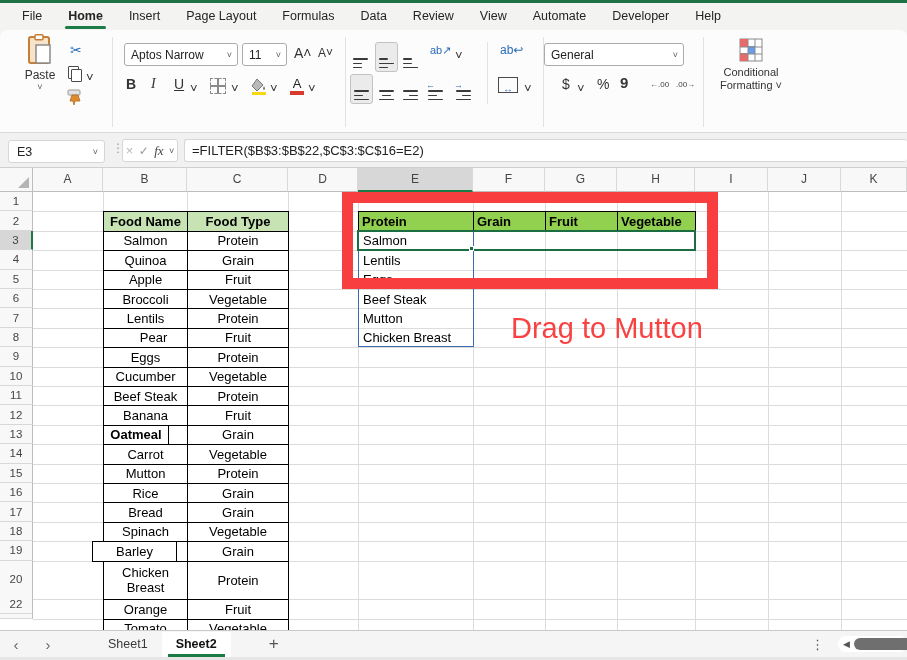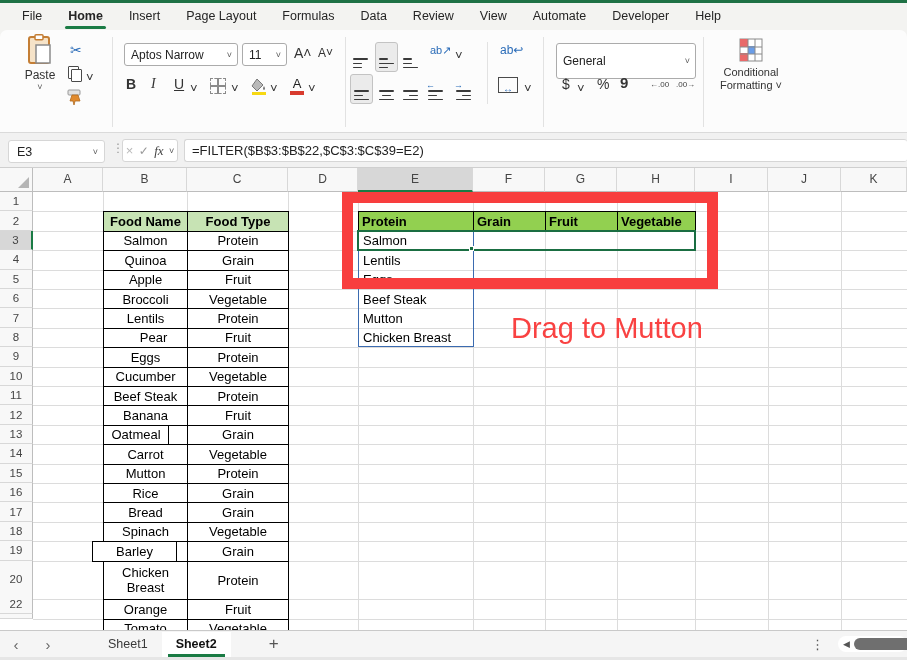--- a/index.html
+++ b/index.html
@@ -190,21 +190,21 @@
           <b class="b60"></b>
           <b class="b100"></b>
         </span><span class="blue" style="font-size:9px;position:absolute;left:-2px;top:2px">→</span></div>
     <div class="gsep" style="left:487px;top:12px;height:62px"></div>
     <div class="ricon blue" style="left:500px;top:13px;font-size:12px">ab↩</div>
     <div class="abs" style="left:498px;top:47px;width:20px;height:16px;border:1.4px solid #4a4a4a;text-align:center"><span class="blue" style="font-size:10px;line-height:13px">↔</span></div>
     <div class="ricon chev" style="left:524px;top:51px">˅</div>
     <div class="glabel" style="left:385px;width:120px">Alignment</div>
     <div class="launcher" style="left:527px">↘</div>
 
-    <div class="combo" style="left:556px;top:13px;width:140px;height:36px">
+    <div class="combo" style="left:544px;top:13px;width:140px;height:23px">
       <span>General</span>
         <span class="chev">˅</span>
     </div>
     <div class="ricon" style="left:562px;top:46px;font-size:14px">$</div>
     <div class="ricon chev" style="left:577px;top:51px">˅</div>
     <div class="ricon" style="left:597px;top:46px;font-size:14px">%</div>
     <div class="ricon" style="left:620px;top:44px;font-size:15px;font-weight:700">9</div>
     <div class="ricon mini" style="left:650px;top:50px">←.00</div>
     <div class="ricon mini" style="left:676px;top:50px">.00→</div>
     <div class="glabel" style="left:565px;width:120px">Number</div>
@@ -229,21 +229,21 @@
       <span class="chev" style="margin-left:auto;margin-right:6px">˅</span>
     </div>
     <span class="abs" style="left:112px;top:8px;color:#9a9a9a;font-size:12px">⋮</span>
     <div class="fbox" style="left:122px;top:6px;width:56px;height:23px;justify-content:space-around">
       <span style="color:#b8b8b8;font-size:13px">×</span>
       <span style="color:#9a9a9a;font-size:12px">✓</span>
       <span style="font-style:italic;font-family:'Liberation Serif',serif;color:#444;font-size:13px">fx</span>
       <span class="chev">˅</span>
     </div>
     <div class="fbox" style="left:184px;top:6px;right:0;height:23px;padding-left:7px;border-right:none;font-size:13px">
-      <span>=FILTER($B$3:$B$22,$C$3:$C$39=E2)</span>
+      <span>=FILTER($B$3:$B$22,$C$3:$C$16=E2)</span>
     </div>
   </div>
 
   <div id="sheet" class="abs">
       <div class="vline" style="left: 103px; top: 24px; height: 438px; transform: translateX(0px);"></div>
       <div class="vline" style="left: 187px; top: 24px; height: 438px; transform: translateX(0px);"></div>
       <div class="vline" style="left: 288px; top: 24px; height: 438px; transform: translateX(0px);"></div>
       <div class="vline" style="left: 358px; top: 24px; height: 438px; transform: translateX(0px);"></div>
       <div class="vline" style="left: 473px; top: 24px; height: 438px; transform: translateX(0px);"></div>
       <div class="vline" style="left: 545px; top: 24px; height: 438px; transform: translateX(0px);"></div>
@@ -321,21 +321,21 @@
       <div class="tcell" style="left: 103px; top: 159.8px; width: 85px; height: 20.4px; padding-left: 16px;">Pear</div>
       <div class="tcell" style="left: 187px; top: 159.8px; width: 102px; height: 20.4px;">Fruit</div>
       <div class="tcell" style="left: 103px; top: 179.2px; width: 85px; height: 20.4px;">Eggs</div>
       <div class="tcell" style="left: 187px; top: 179.2px; width: 102px; height: 20.4px;">Protein</div>
       <div class="tcell" style="left: 103px; top: 198.6px; width: 85px; height: 20.4px;">Cucumber</div>
       <div class="tcell" style="left: 187px; top: 198.6px; width: 102px; height: 20.4px;">Vegetable</div>
       <div class="tcell" style="left: 103px; top: 218px; width: 85px; height: 20.4px;">Beef Steak</div>
       <div class="tcell" style="left: 187px; top: 218px; width: 102px; height: 20.4px;">Protein</div>
       <div class="tcell" style="left: 103px; top: 237.4px; width: 85px; height: 20.4px;">Banana</div>
       <div class="tcell" style="left: 187px; top: 237.4px; width: 102px; height: 20.4px;">Fruit</div>
-      <div class="tcell" style="left: 103px; top: 256.8px; width: 66px; height: 20.4px;">Oatmeal</div>
+      <div class="tcell" style="left: 103px; top: 256.8px; width: 66px; height: 20.4px; font-weight: bold;">Oatmeal</div>
       <div class="tcell" style="left: 187px; top: 256.8px; width: 102px; height: 20.4px;">Grain</div>
       <div class="tcell" style="left: 103px; top: 276.2px; width: 85px; height: 20.4px;">Carrot</div>
       <div class="tcell" style="left: 187px; top: 276.2px; width: 102px; height: 20.4px;">Vegetable</div>
       <div class="tcell" style="left: 103px; top: 295.6px; width: 85px; height: 20.4px;">Mutton</div>
       <div class="tcell" style="left: 187px; top: 295.6px; width: 102px; height: 20.4px;">Protein</div>
       <div class="tcell" style="left: 103px; top: 315px; width: 85px; height: 20.4px;">Rice</div>
       <div class="tcell" style="left: 187px; top: 315px; width: 102px; height: 20.4px;">Grain</div>
       <div class="tcell" style="left: 103px; top: 334.4px; width: 85px; height: 20.4px;">Bread</div>
       <div class="tcell" style="left: 187px; top: 334.4px; width: 102px; height: 20.4px;">Grain</div>
       <div class="tcell" style="left: 103px; top: 353.8px; width: 85px; height: 20.4px;">Spinach</div>

